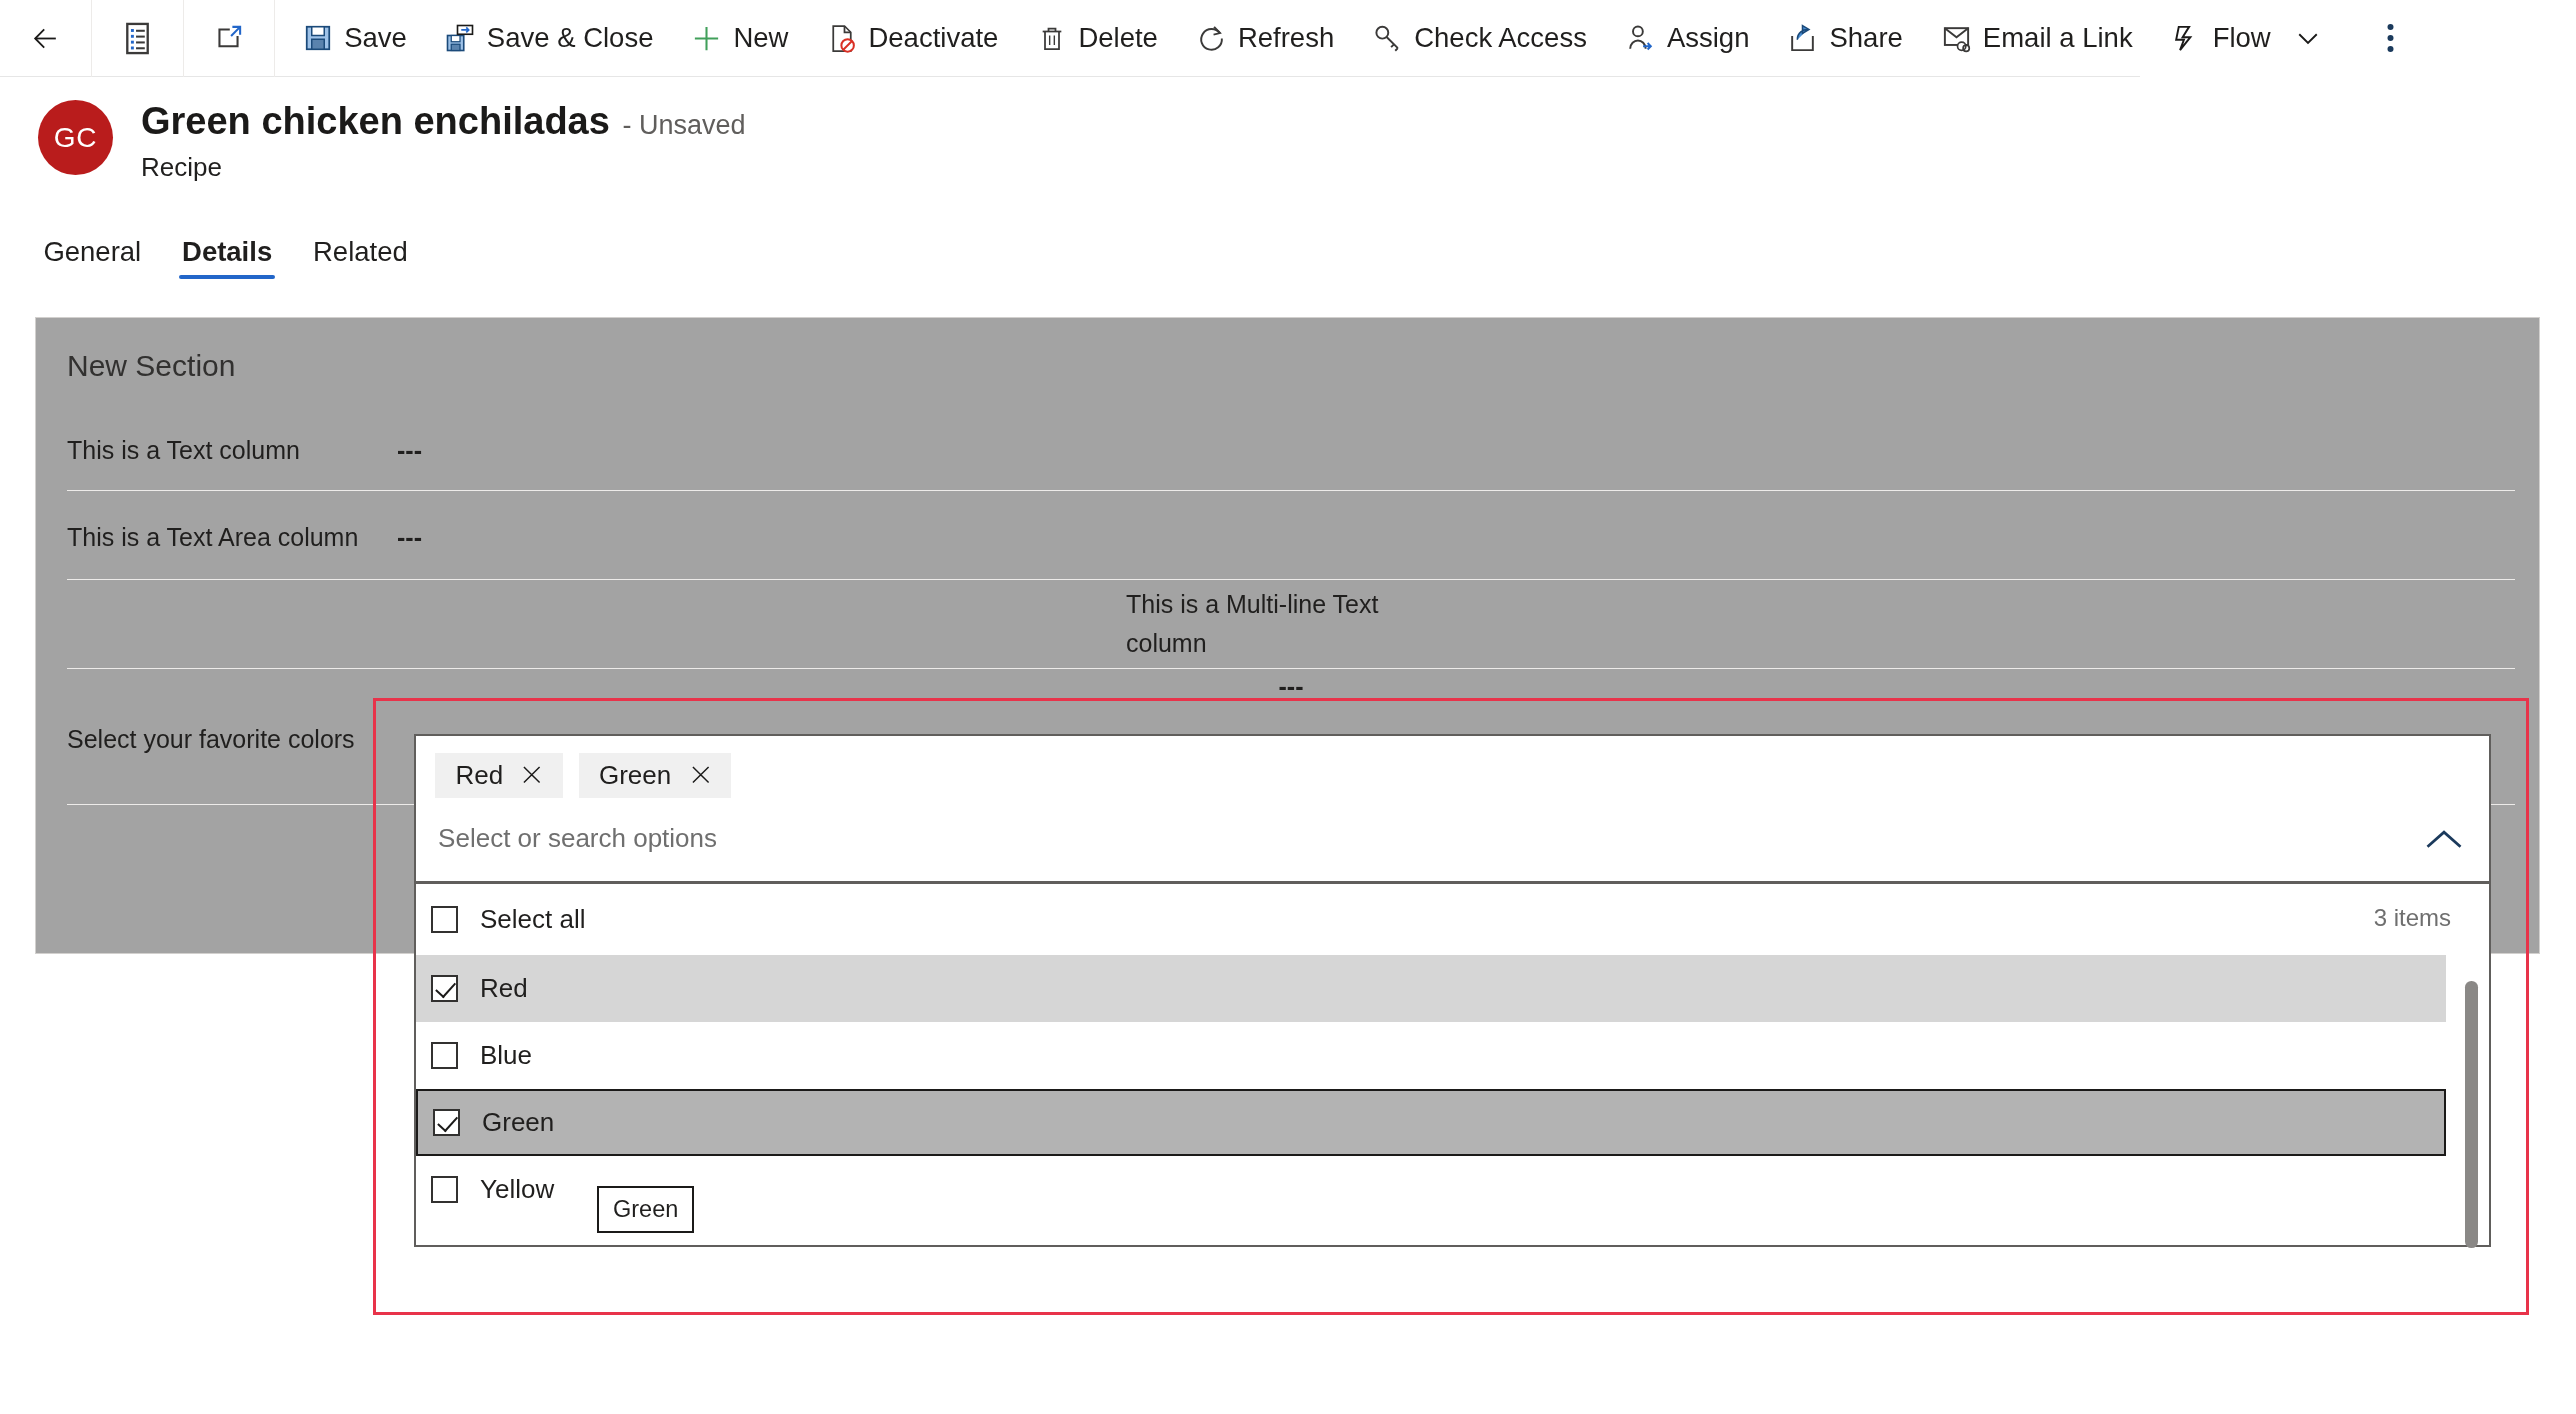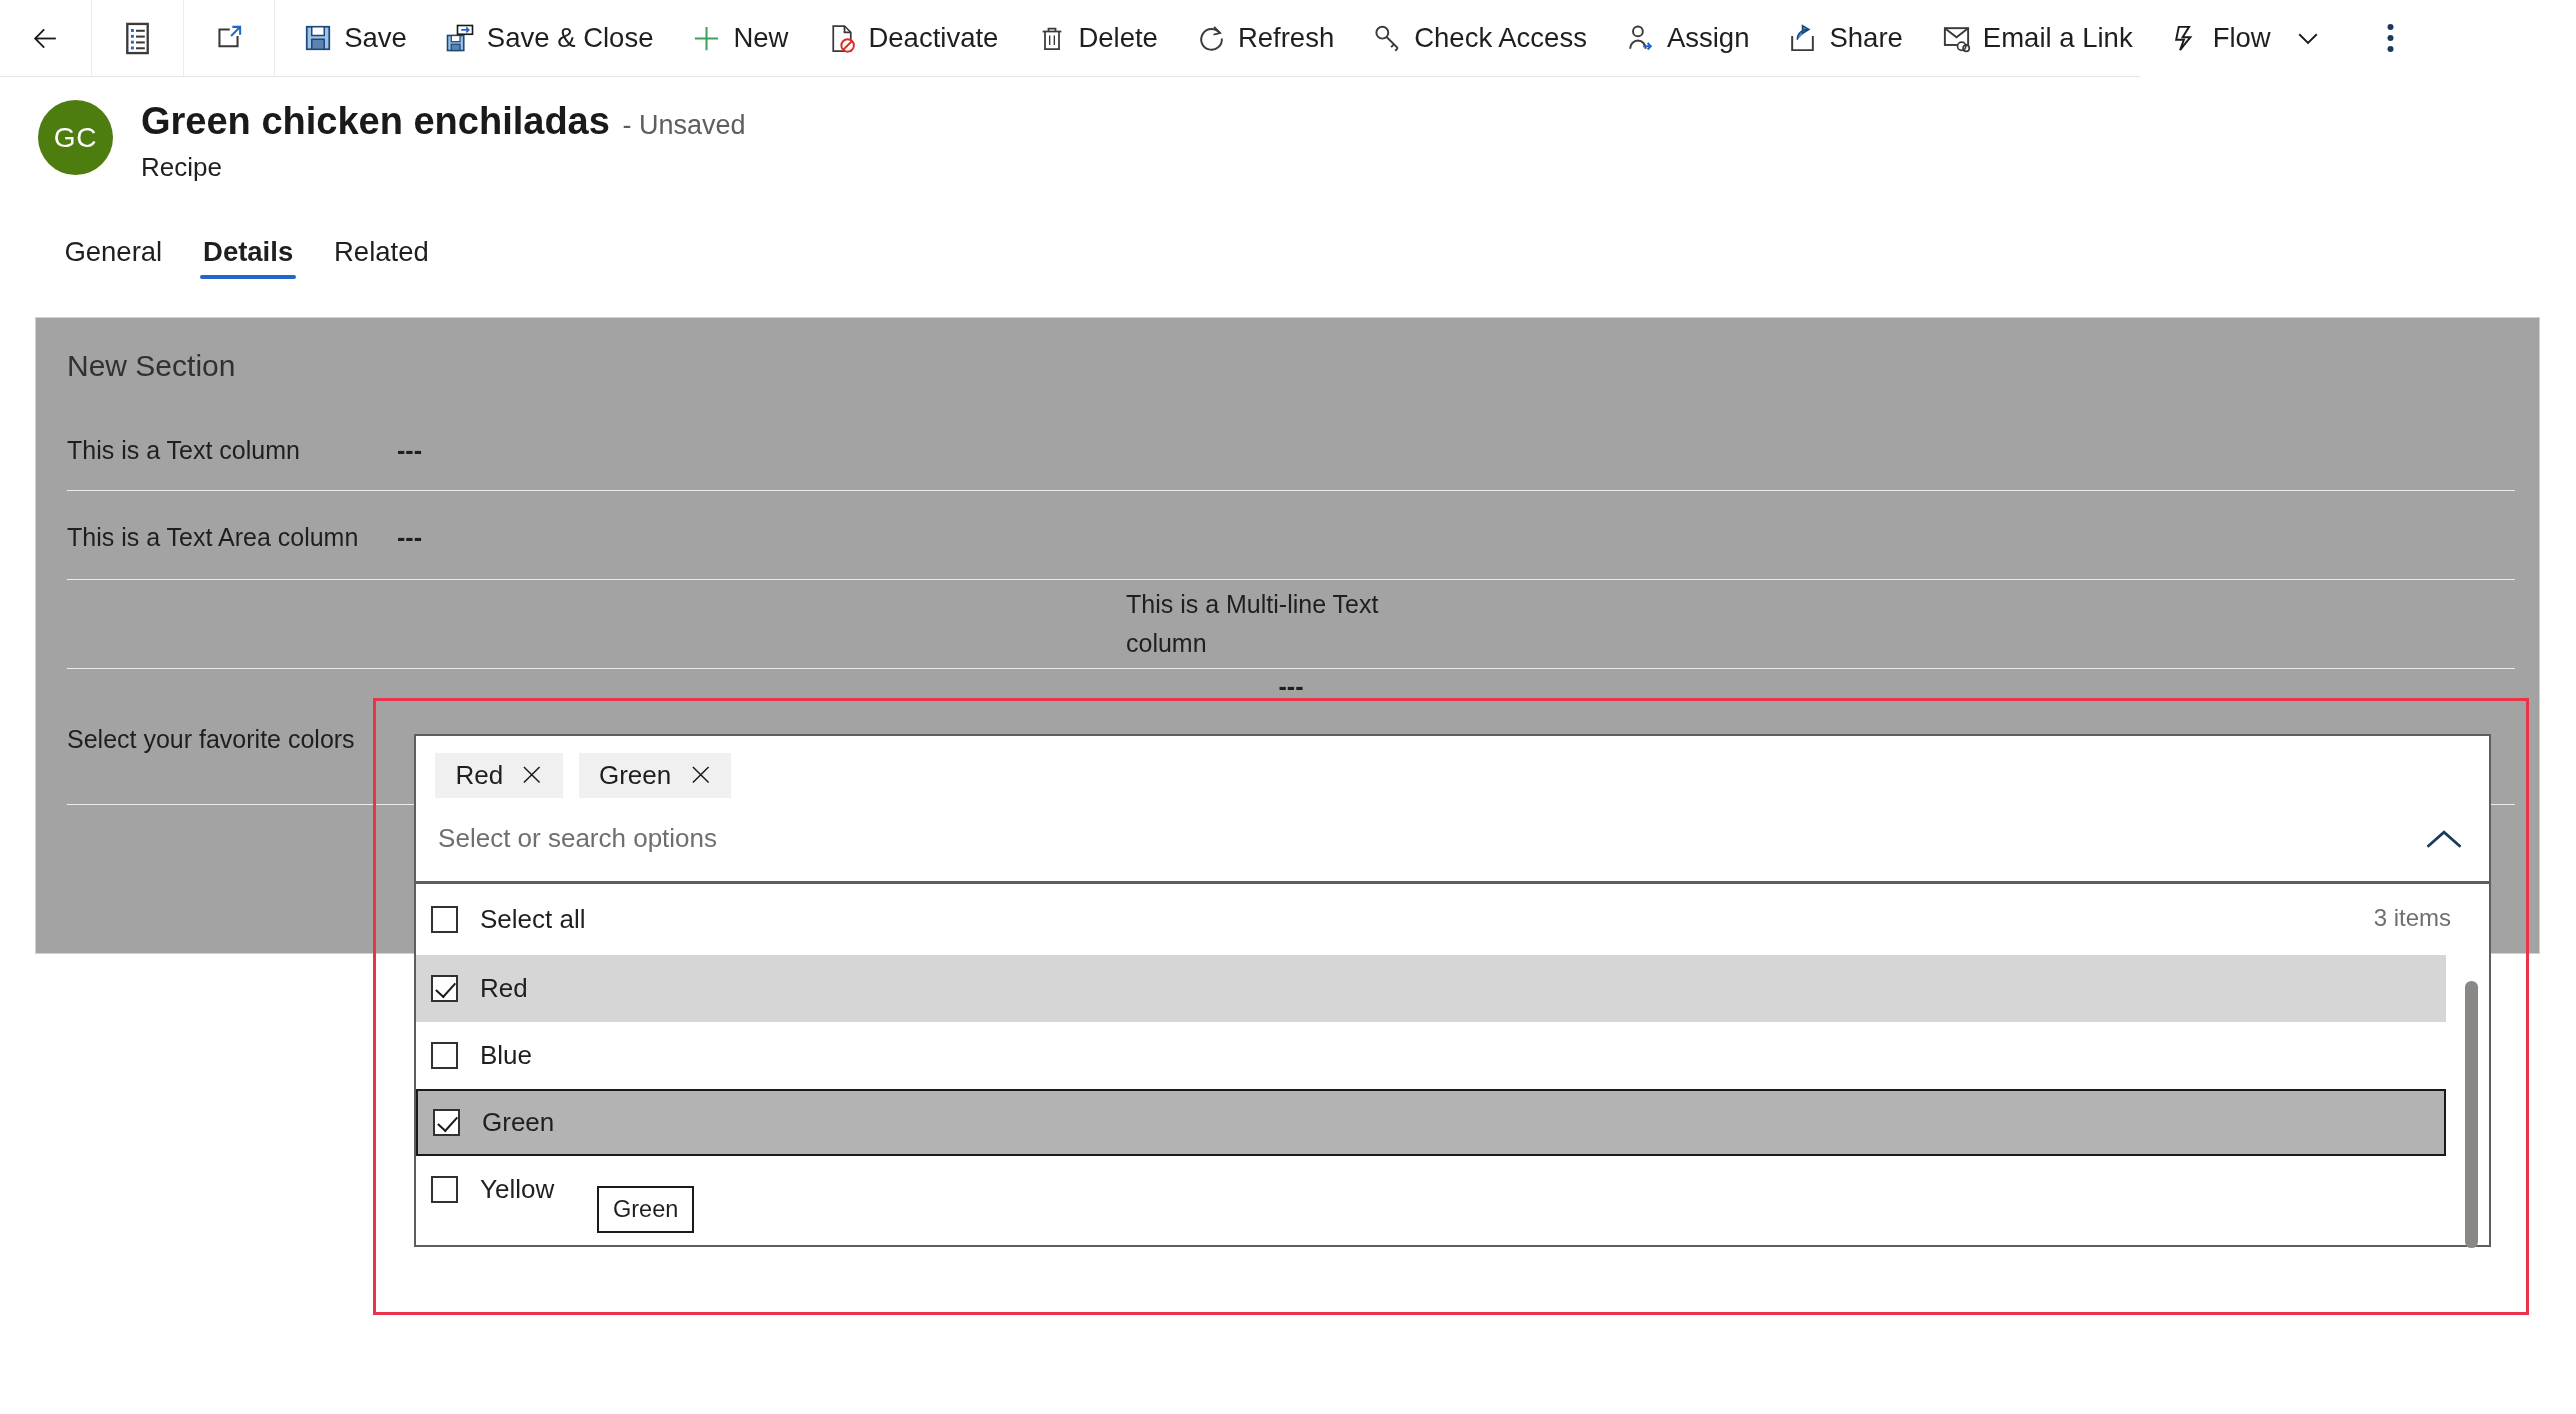--- a/index.html
+++ b/index.html
@@ -33,34 +33,34 @@
   }
   .cb-icon { width: 31px; height: 31px; display: flex; align-items: center; justify-content: center; flex: none; }
   .cb-spacer { flex: 1 1 auto; }
   .cb-overflow { padding: 0 31px 0 20.4px; }
 
   
   .rec-header { position: absolute; left: 0; top: 78px; width: 2576px; }
   .rec-row { display: flex; align-items: flex-start; padding: 22px 0 0 38px; }
   .avatar {
     width: 75px; height: 75px; border-radius: 50%;
-    background: #4d7c0f; color:#fff;
+    background: #b91c1c; color:#fff;
     display:flex; align-items:center; justify-content:center;
     font-size: 28px; letter-spacing: 0.8px; flex: none;
   }
   .rec-text { margin-left: 28px; }
   .rec-title-line { display: flex; align-items: baseline; }
   .rec-title { font-size: 38px; font-weight: bold; color: #1b1a19; }
   .rec-unsaved { font-size: 27px; color: #605e5c; margin-left: 12.6px; }
   .rec-entity { font-size: 26px; color: #201f1e; margin-top: 9.4px; }
 
   
   .tabstrip {
     position: absolute; left: 0; top: 220px; width: 2576px; height: 64px;
-    display: flex; align-items: center; padding-left: 44px;
+    display: flex; align-items: center; padding-left: 23px;
   }
   .tab {
     position: relative; height: 64px; display:flex; align-items:center;
     padding: 0 20.4px; font-size: 27.5px; color: #201f1e; cursor: default;
   }
   .tab.active { font-weight: bold; }
   .tab.active::after {
     content: ""; position: absolute; left: 17.3px; right: 17.3px; bottom: 4.7px;
     height: 4.7px; background: #2266c9; border-radius: 2.4px;
   }

